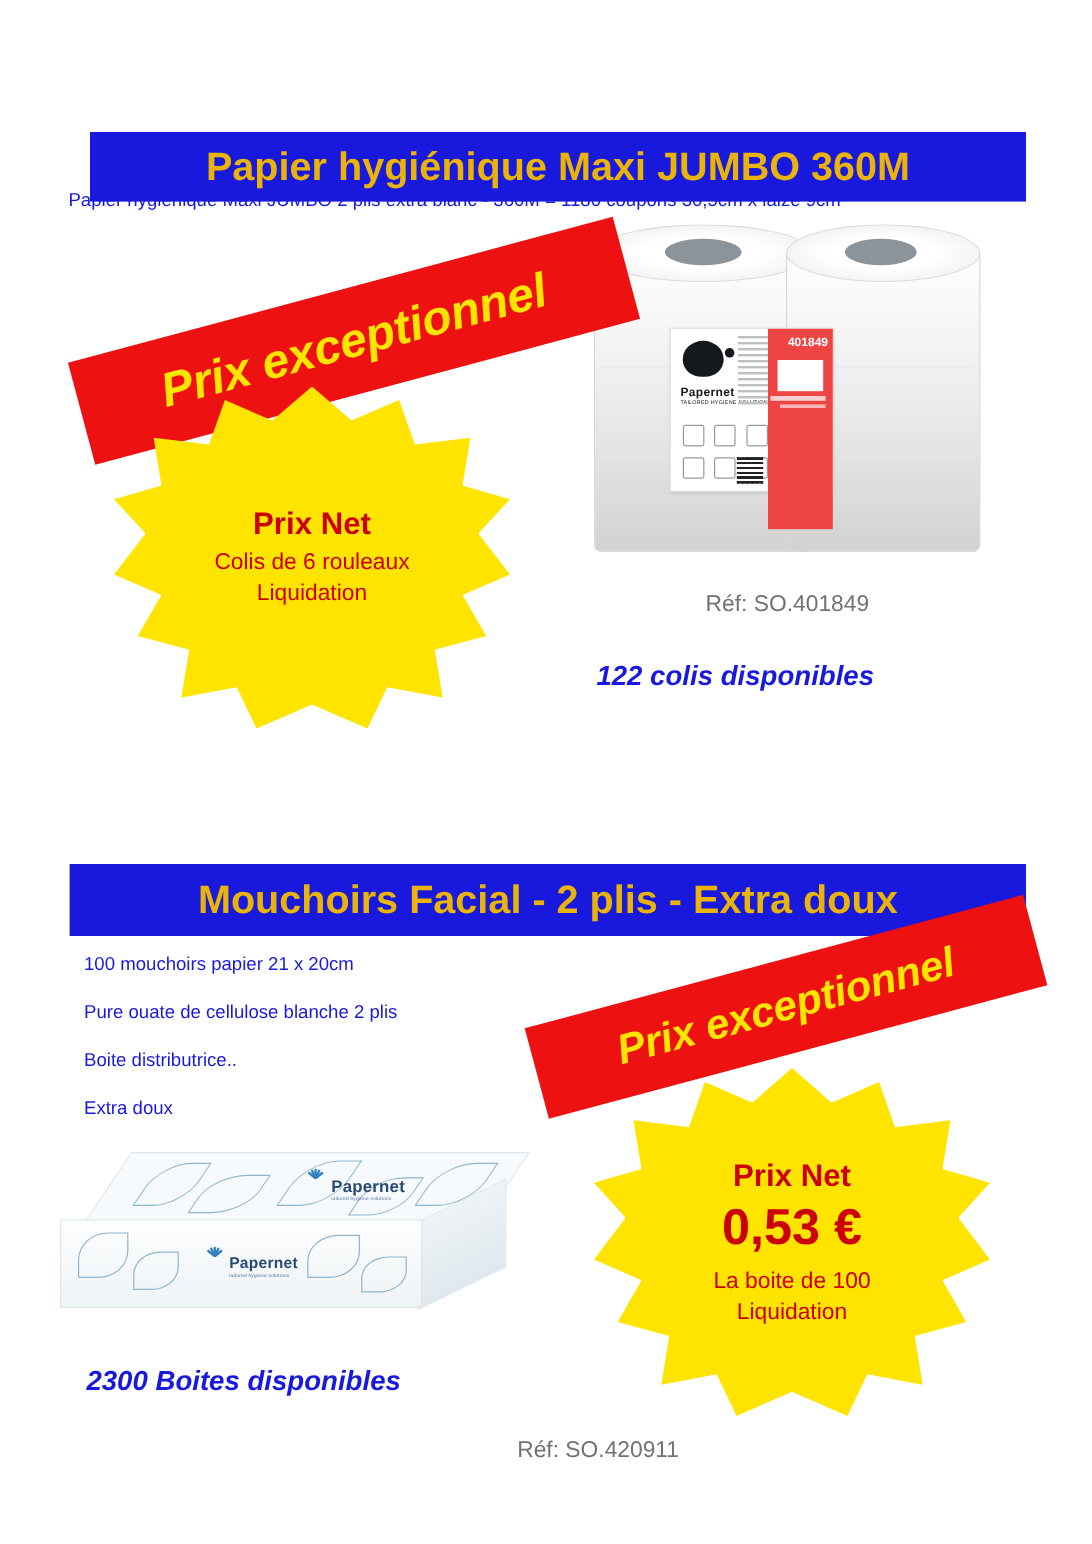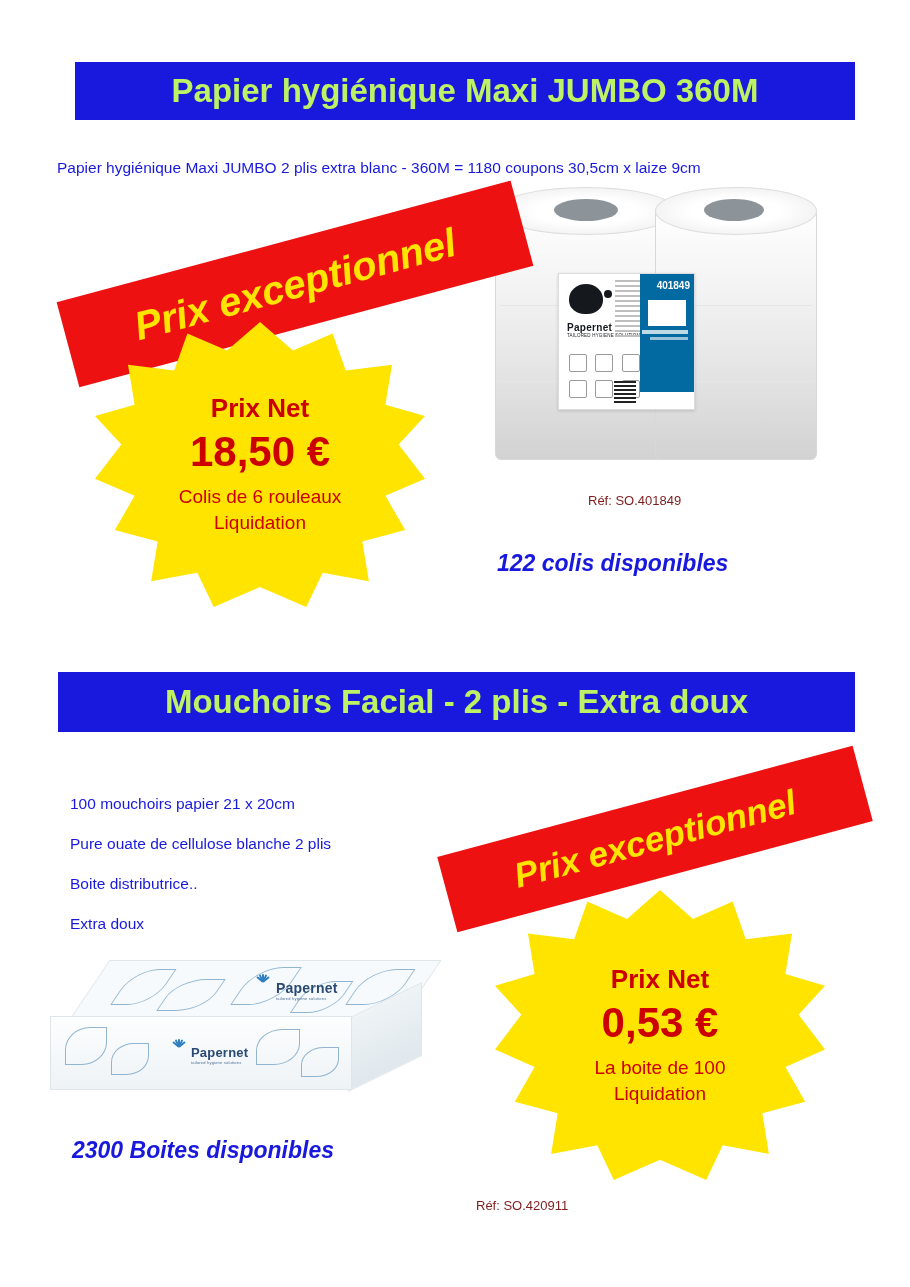--- a/index.html
+++ b/index.html
@@ -9,27 +9,28 @@
     font-family:"Liberation Sans", sans-serif;
     position:relative;
     overflow:hidden;
   }
   .page{position:absolute;inset:0;}
 
   
   .banner{
     position:absolute;
     background:#1919dd;
-    color:#bef264;
+    color:#eab308;
     font-weight:bold;
     display:flex;
     align-items:center;
     justify-content:center;
     letter-spacing:0px;
     text-align:center;
+    margin-top:48px;
   }
   #banner1{left:75px;top:62px;width:780px;height:58px;font-size:33px;}
   #banner2{left:58px;top:672px;width:797px;height:60px;font-size:33px;}
 
   
   .desc-blue{
     position:absolute;
     color:#1919dd;
     font-size:15.5px;
   }
@@ -44,25 +45,25 @@
     font-weight:bold;
     font-style:italic;
     font-size:23px;
   }
   #avail1{left:497px;top:550px;}
   #avail2{left:72px;top:1137px;}
 
   
   .ref{
     position:absolute;
-    color:#7f1d1d;
-    font-size:13px;
+    color:#737373;
+    font-size:19px;
   }
   #ref1{left:588px;top:493px;}
-  #ref2{left:476px;top:1198px;}
+  #ref2{left:431px;top:1198px;}
 
   
   .ribbon{
     position:absolute;
     background:#ee1111;
     color:#ffe400;
     font-weight:bold;
     font-style:italic;
     display:flex;
     align-items:center;
@@ -138,21 +139,21 @@
     position:absolute;left:10px;top:10px;width:34px;height:30px;
     background:#15181c;border-radius:50% 50% 46% 46%;
   }
   .pack-logo-dot:after{
     content:"";position:absolute;right:-9px;top:6px;width:8px;height:8px;
     background:#15181c;border-radius:50%;
   }
   .pack-brand{position:absolute;left:8px;top:48px;font-size:10px;font-weight:bold;color:#15181c;letter-spacing:.3px;}
   .pack-brand small{display:block;font-size:4.5px;font-weight:normal;letter-spacing:.2px;}
   .pack-blue{
-    position:absolute;right:0;top:0;width:54px;height:118px;background:#0369a1;
+    position:absolute;right:0;top:0;width:54px;height:167px;background:#ef4444;
   }
   .pack-code{
     position:absolute;right:4px;top:6px;color:#fff;font-size:10px;font-weight:bold;
   }
   .pack-white-box{position:absolute;right:8px;top:26px;width:38px;height:26px;background:#fff;}
   .pack-txt{position:absolute;right:6px;top:56px;width:46px;height:4px;background:rgba(255,255,255,.75);}
   .pack-txt2{position:absolute;right:6px;top:63px;width:38px;height:3px;background:rgba(255,255,255,.6);}
   .pack-grid{position:absolute;left:56px;top:6px;width:52px;height:64px;}
   .pack-grid i{display:block;height:2px;background:#bfbfbf;margin-bottom:3px;}
   .pack-icons{position:absolute;left:8px;top:78px;width:100px;height:50px;}
@@ -255,21 +256,20 @@
   </div>
 
   <div class="ref" id="ref1">Réf: SO.401849</div>
 
   <div class="avail" id="avail1">122 colis disponibles</div>
 
   <div class="ribbon" id="ribbon1">Prix exceptionnel</div>
 
   <div class="burst" id="burst1">
     <div class="lbl">Prix Net</div>
-    <div class="price">18,50 €</div>
     <div class="sub">Colis de 6 rouleaux</div>
     <div class="sub">Liquidation</div>
   </div>
 
   <div class="banner" id="banner2">Mouchoirs Facial - 2 plis - Extra doux</div>
 
   <div class="spec-list">
     <div>100 mouchoirs papier 21 x 20cm</div>
     <div>Pure ouate de cellulose blanche 2 plis</div>
     <div>Boite distributrice..</div>

